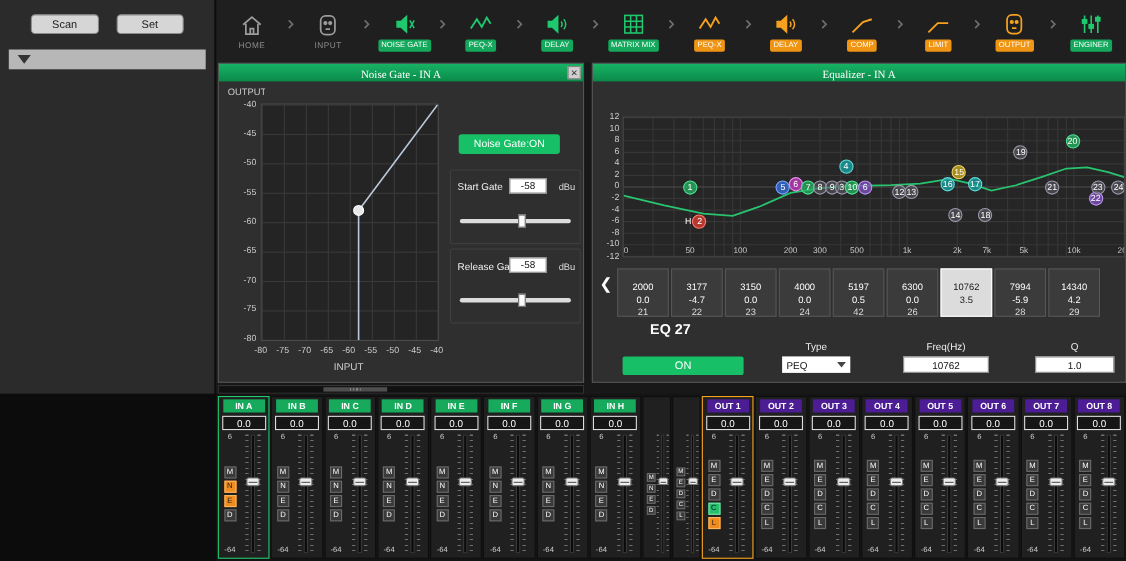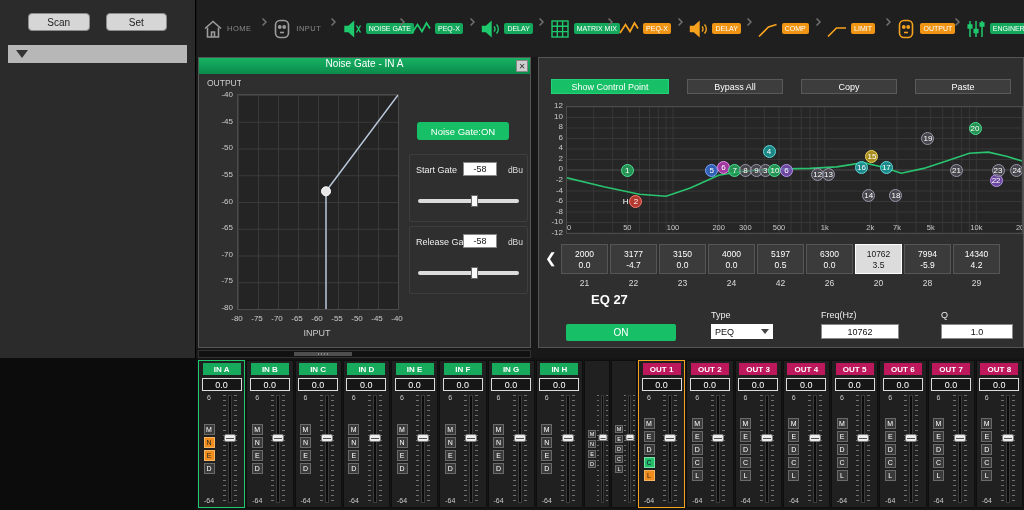--- a/index.html
+++ b/index.html
@@ -7,31 +7,31 @@
   
   .sidebar{position:absolute;left:0;top:0;width:196px;height:358px;background:#2b2b2b;border-right:1px solid #000;box-sizing:border-box;}
   .dl-header{margin:6px 8px 0;height:15px;background:#4a4a4a;color:#e3e3e3;font-size:10px;display:flex;align-items:center;justify-content:center;}
   .dl-buttons{display:flex;gap:16px;margin:13px 28px 0;}
   .dl-btn{flex:1;height:16px;background:#d6d6d6;border:1px solid #8a8a8a;border-radius:4px;color:#222;font-size:10px;display:flex;align-items:center;justify-content:center;cursor:pointer;}
   .dl-drop{margin:14px 8px 0;height:18px;background:#b7b7b7;display:flex;align-items:center;padding-left:8px;}
   .dl-tri{width:0;height:0;border-left:6px solid transparent;border-right:6px solid transparent;border-top:8px solid #333;}
   .blackpatch{position:absolute;left:0;top:358px;width:197px;height:152px;background:#0c0c0c;}
   
   .toolbar{position:absolute;left:197px;top:0;width:827px;height:57px;background:#1f1f1f;display:flex;align-items:center;justify-content:space-between;padding:0 4px;box-sizing:border-box;}
-  .tb-item{display:flex;align-items:center;gap:2px;width:56px;flex:0 0 auto;}
+  .tb-item{display:flex;flex-direction:column;align-items:center;gap:2px;width:56px;flex:0 0 auto;}
   .tb-icon svg{width:24px;height:24px;display:block;}
   .gray{color:#9c9c9c}.green{color:#1fc96d}.orange{color:#f6a21e}
   .tb-label{font-size:7.5px;color:#8a8a8a;letter-spacing:.5px;}
   .tb-badge{font-size:7px;color:#fff;padding:2px 3px;border-radius:2px;white-space:nowrap;}
   .tb-badge.green{background:#13a85c}.tb-badge.orange{background:#ef9413}
   .tb-chev{flex:0 0 10px;margin-bottom:14px;}
   .tb-chev svg{width:12px;height:12px;display:block;}
   
   .panel{position:absolute;background:#2f2f2f;border:1px solid #555;box-sizing:border-box;}
-  .panel-title{height:16px;background:linear-gradient(#17b364,#0b8a4a);display:flex;align-items:flex-start;justify-content:center;font-size:10px;color:#fff;position:relative;}
+  .panel-title{height:16px;background:linear-gradient(#17b364,#0b8a4a);display:flex;align-items:flex-end;justify-content:center;font-size:10px;color:#fff;position:relative;font-family:Liberation Serif, serif;}
   .close-btn{position:absolute;right:2px;top:2px;width:12px;height:12px;background:#cfcfcf;color:#333;font-size:8px;line-height:12px;text-align:center;border:1px solid #888;box-sizing:border-box;cursor:pointer;}
   
   .ng-panel{left:198px;top:57px;width:333px;height:291px;}
   .ng-body{position:relative;height:273px;}
   .ng-outlabel{position:absolute;left:8px;top:4px;font-size:8.5px;color:#ccc;width:34px;overflow:hidden;white-space:nowrap;}
   .ng-ylabels{position:absolute;left:4px;top:16px;width:30px;height:222px;display:flex;flex-direction:column;justify-content:space-between;align-items:flex-end;font-size:8px;color:#ccc;}
   .ng-plot{position:absolute;left:38px;top:20px;width:160px;height:214px;background:#242424;border:1px solid #4b4b4b;box-sizing:content-box;
     background-image:linear-gradient(to right,#3a3a3a 1px,transparent 1px),linear-gradient(to bottom,#3a3a3a 1px,transparent 1px);
     background-size:12.5% 12.5%;}
   .ng-plot svg{position:absolute;left:0;top:0;width:100%;height:100%;}
@@ -62,44 +62,44 @@
   .pt-red{background:rgba(205,60,50,.85);border:1px solid #ff7b6e;}
   .pt-blue{background:rgba(52,110,216,.8);border:1px solid #7aa7ff;}
   .pt-magenta{background:rgba(190,60,190,.8);border:1px solid #e98fe9;}
   .pt-teal{background:rgba(26,160,160,.8);border:1px solid #63d9d9;}
   .pt-purple{background:rgba(125,80,190,.8);border:1px solid #b895ec;}
   .pt-yellow{background:rgba(190,160,30,.85);border:1px solid #ecd463;}
   .pt-dim{background:rgba(95,95,105,.55);border:1px solid #99a;}
   .pt-prefix{position:absolute;right:13px;top:1px;font-size:8px;color:#fff;}
   .eq-prev{position:absolute;left:6px;top:192px;font-size:14px;color:#fff;cursor:pointer;}
   .eq-bands{position:absolute;left:22px;top:186px;display:flex;gap:2px;}
-  .eq-band{width:47px;height:30px;background:#3b3b3b;border:1px solid #565656;color:#fff;font-size:8.5px;display:flex;flex-direction:column;align-items:center;justify-content:center;gap:1px;box-sizing:border-box;cursor:pointer;}
+  .eq-band{width:47px;height:44px;background:#3b3b3b;border:1px solid #565656;color:#fff;font-size:8.5px;display:flex;flex-direction:column;align-items:center;justify-content:center;gap:1px;box-sizing:border-box;cursor:pointer;}
   .eq-band.selected{background:#dcdcdc;color:#151515;border-color:#fff;}
   .eq-bandnums{position:absolute;left:22px;top:220px;display:flex;gap:2px;font-size:8.5px;color:#ddd;}
   .eq-bandnum{width:47px;text-align:center;}
   .eq-sel{position:absolute;left:52px;top:234px;font-size:13px;font-weight:bold;color:#fff;}
   .eq-on{position:absolute;left:27px;top:266px;width:110px;height:17px;background:#17c066;border-radius:2px;color:#fff;font-size:10px;display:flex;align-items:center;justify-content:center;cursor:pointer;}
-  .eq-ctl-label{position:absolute;top:252px;font-size:9px;color:#eee;}
+  .eq-ctl-label{position:absolute;top:252px;font-size:9px;color:#eee;text-align:center;}
   .lbl-type{left:172px;width:62px}.lbl-freq{left:282px;width:78px}.lbl-q{left:402px;width:72px}
   .eq-select{position:absolute;left:172px;top:266px;width:62px;height:15px;background:#fff;color:#111;font-size:9px;display:flex;align-items:center;justify-content:space-between;padding:0 4px;box-sizing:border-box;cursor:pointer;}
   .sel-arrow{width:0;height:0;border-left:4px solid transparent;border-right:4px solid transparent;border-top:5px solid #444;}
   .eq-field{position:absolute;top:266px;height:15px;background:#fff;border:1px solid #888;font-size:9px;text-align:center;color:#111;padding:0;box-sizing:border-box;font-family:"Liberation Sans",sans-serif;}
   .fld-freq{left:282px;width:78px}.fld-q{left:402px;width:72px}
   
   .hscroll{position:absolute;left:198px;top:350px;width:333px;height:8px;background:#111;border:1px solid #333;box-sizing:border-box;}
   .hscroll-handle{position:absolute;left:95px;top:1px;bottom:1px;width:58px;background:#4e4e4e;}
   .hscroll-handle:after{content:"";position:absolute;left:24px;top:1px;bottom:1px;width:10px;background:repeating-linear-gradient(to right,#8a8a8a 0 1px,transparent 1px 3px);}
   
   .mixer{position:absolute;left:197px;top:358px;width:827px;height:152px;background:#141414;display:flex;gap:1px;padding:2px 1px;box-sizing:border-box;}
   .strip{position:relative;flex:1 1 auto;background:#202020;border:1px solid #0e0e0e;box-sizing:border-box;display:flex;flex-direction:column;align-items:center;cursor:pointer;}
   .strip.bus{flex:0 0 22px;}
   .strip.sel-in{border-color:#1fc96d;}
   .strip.sel-out{border-color:#f6a21e;}
   .ch-label{margin-top:2px;width:38px;height:12px;font-size:8px;font-weight:bold;color:#fff;display:flex;align-items:center;justify-content:center;}
-  .ch-label.in{background:#17a95c}.ch-label.out{background:#be185d}
+  .ch-label.in{background:#17a95c}.ch-label.out{background:#4c1d95}
   .ch-value{margin-top:3px;width:40px;height:13px;border:1px solid #ddd;background:#161616;color:#fff;font-size:9px;display:flex;align-items:center;justify-content:center;box-sizing:border-box;}
   .bus-spacer{height:30px;width:100%;}
   .ch-body{flex:1;width:100%;display:flex;padding:2px 1px 2px 2px;box-sizing:border-box;min-height:0;}
   .ch-left{width:16px;display:flex;flex-direction:column;align-items:center;}
   .bus .ch-left{width:10px;}
   .scale-top,.scale-bot{font-size:7px;color:#ccc;height:9px;line-height:9px;}
   .bus .scale-top,.bus .scale-bot{visibility:hidden;}
   .btn-stack{flex:1;display:flex;flex-direction:column;justify-content:center;gap:2px;}
   .ch-btn{width:11px;height:11px;background:#3a3a3a;border:1px solid #6a6a6a;color:#fff;font-size:7px;line-height:9px;text-align:center;box-sizing:border-box;cursor:pointer;}
   .bus .ch-btn{width:8px;height:8px;font-size:5.5px;line-height:6px;}
@@ -349,25 +349,22 @@
       <input class="ng-input" readonly="" value="-58" style="">
       <span class="ng-unit">dBu</span>
       <div class="slider">
           <div class="slider-handle" id="sh2" style="left: 55%;"></div>
         </div>
     </div>
   </div>
 </div>
 
 <div class="panel eq-panel">
-  <div class="eq-toolbar">
-    <div class="eq-tbtn active w1">Show Control Point</div>
-    <div class="eq-tbtn w2">Bypass All</div>
-    <div class="eq-tbtn w3">Copy</div>
-    <div class="eq-tbtn w4">Paste</div>
+  <div class="panel-title">
+    <span>Equalizer - IN A</span>
   </div>
   <div class="eq-ylabels" id="eq-ylabels">
       <span>12</span>
       <span>10</span>
       <span>8</span>
       <span>6</span>
       <span>4</span>
       <span>2</span>
       <span>0</span>
       <span>-2</span>

